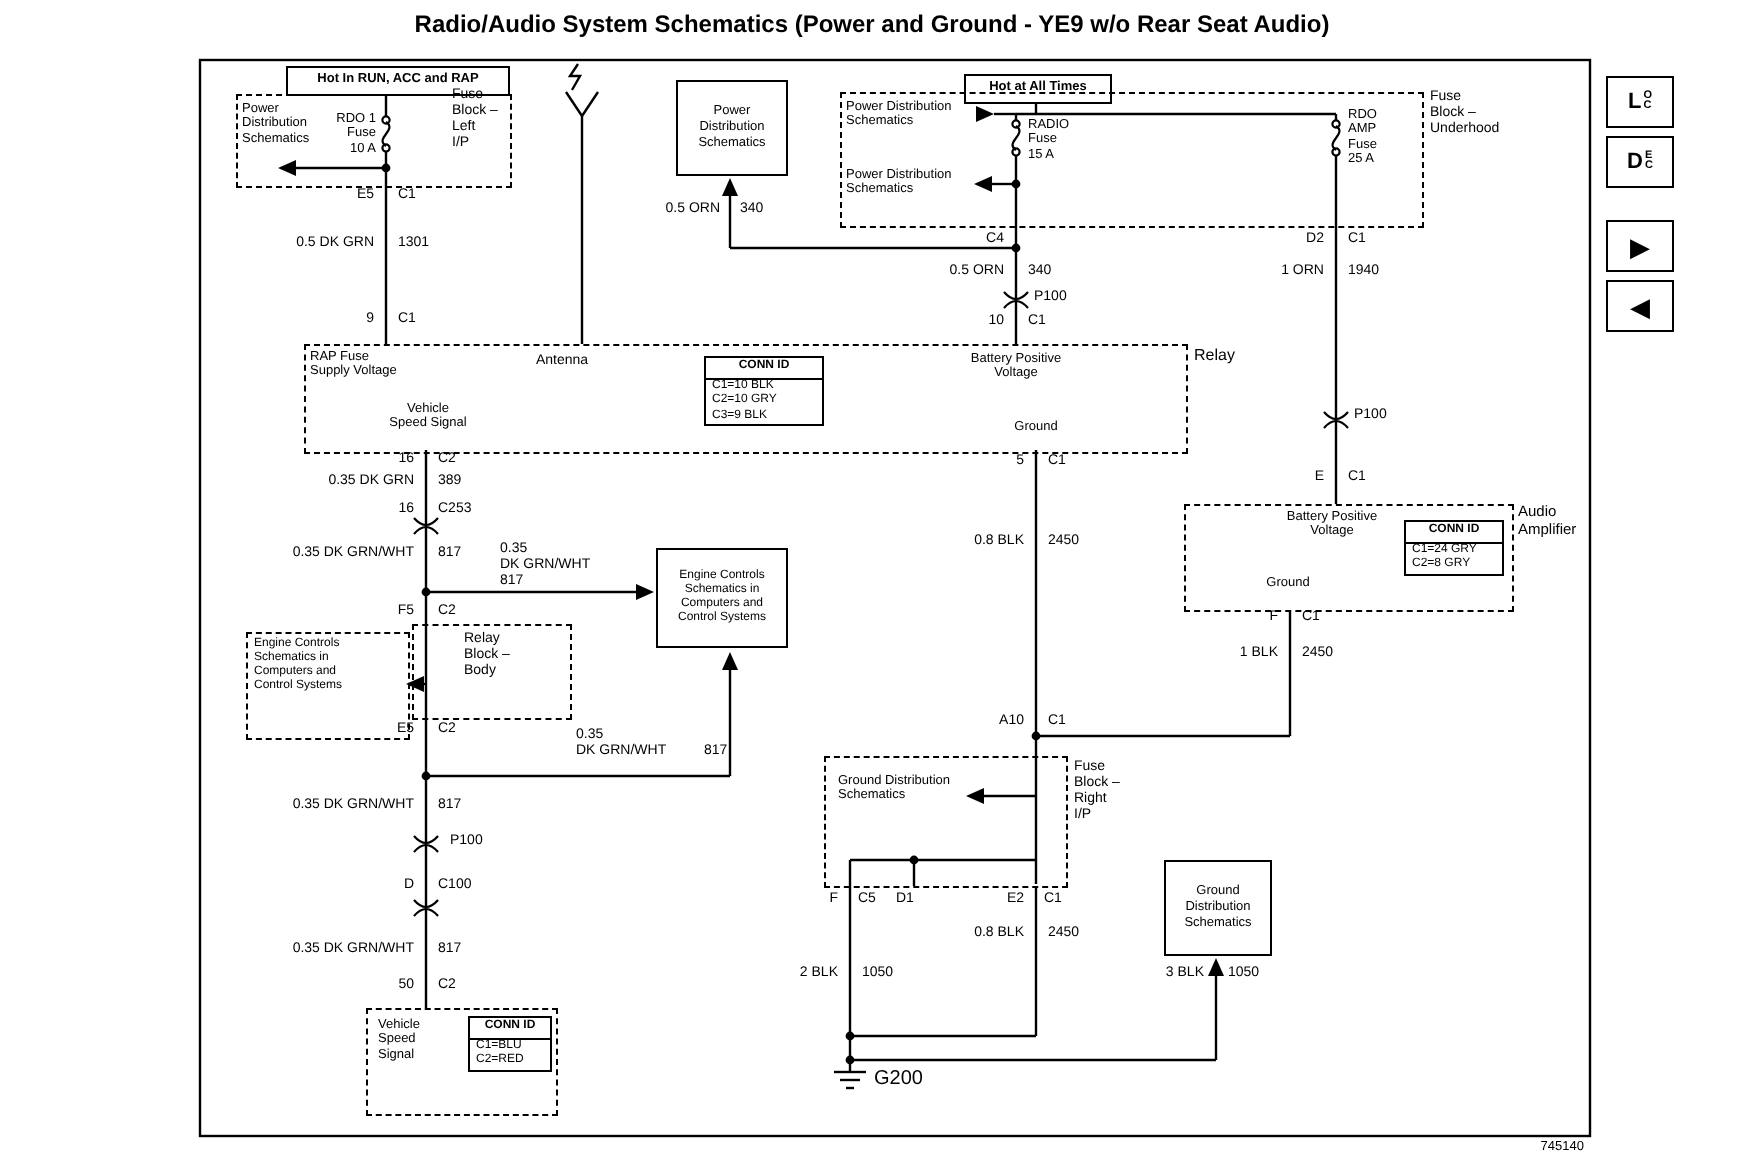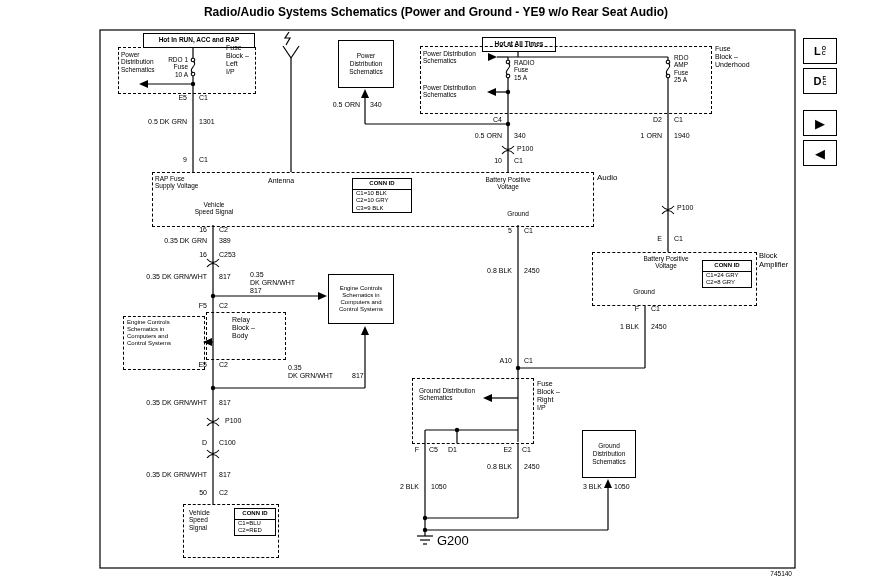--- a/index.html
+++ b/index.html
@@ -26,21 +26,21 @@
   .navbox .big{font-size:11px;font-weight:bold;}
   .navbox .mini{display:flex;flex-direction:column;font-size:5.5px;line-height:1;margin-left:1px;font-weight:bold;}
   .navbox .arrow{font-size:13px;line-height:1;}
   .fig{position:absolute;font-size:6.5px;}
 </style>
 </head>
 <body>
 
 <div class="page">
 
-  <div class="title">Radio/Audio Systems Schematics (Power and Ground - YE9 w/o Rear Seat Audio)</div>
+  <div class="title">Radio/Audio System Schematics (Power and Ground - YE9 w/o Rear Seat Audio)</div>
 
   <svg class="layer" width="872" height="586" viewBox="0 0 872 586">
     <g stroke="#000" stroke-width="1.2" fill="none">
       <rect x="100" y="30" width="695" height="538"></rect>
 
       <line x1="193" y1="48" x2="193" y2="58"></line>
       <line x1="193" y1="76" x2="193" y2="172"></line>
       <line x1="148" y1="84" x2="193" y2="84"></line>
 
       <line x1="291" y1="58" x2="291" y2="172"></line>
@@ -232,39 +232,39 @@
     <div class="hdr">CONN ID</div>
     <div class="row">C1=10 BLK</div>
     <div class="row">C2=10 GRY</div>
     <div class="row">C3=9 BLK</div>
   </div>
   <div class="lbl c" style="left:476px;top:176px;width:64px;font-size:6.5px;">Battery Positive
 Voltage</div>
   <div class="lbl c" style="left:190px;top:201px;width:48px;font-size:6.5px;">Vehicle
 Speed Signal</div>
   <div class="lbl c" style="left:494px;top:210px;width:48px;font-size:6.5px;">Ground</div>
-  <div class="lbl" style="left:597px;top:173px;width:40px;font-size:8px;">Audio</div>
+  <div class="lbl" style="left:597px;top:173px;width:40px;font-size:8px;">Relay</div>
 
   <div class="lbl r" style="left:480px;top:227px;width:32px;">5</div>
   <div class="lbl" style="left:524px;top:227px;width:30px;">C1</div>
   <div class="lbl r" style="left:468px;top:267px;width:44px;">0.8 BLK</div>
   <div class="lbl" style="left:524px;top:267px;width:34px;">2450</div>
   <div class="lbl r" style="left:478px;top:357px;width:34px;">A10</div>
   <div class="lbl" style="left:524px;top:357px;width:30px;">C1</div>
 
   <div class="dbox" style="left:592px;top:252px;width:163px;height:52px;"></div>
   <div class="lbl c" style="left:634px;top:255px;width:64px;font-size:6.5px;">Battery Positive
 Voltage</div>
   <div class="connid" style="left:702px;top:260px;width:48px;">
     <div class="hdr">CONN ID</div>
     <div class="row">C1=24 GRY</div>
     <div class="row">C2=8 GRY</div>
   </div>
   <div class="lbl c" style="left:621px;top:288px;width:46px;font-size:6.5px;">Ground</div>
-  <div class="lbl" style="left:759px;top:252px;width:40px;font-size:7.5px;">Block
+  <div class="lbl" style="left:759px;top:252px;width:40px;font-size:7.5px;">Audio
 Amplifier</div>
   <div class="lbl r" style="left:607px;top:305px;width:32px;">F</div>
   <div class="lbl" style="left:651px;top:305px;width:30px;">C1</div>
   <div class="lbl r" style="left:603px;top:323px;width:36px;">1 BLK</div>
   <div class="lbl" style="left:651px;top:323px;width:34px;">2450</div>
 
   <div class="dbox" style="left:412px;top:378px;width:120px;height:64px;"></div>
   <div class="lbl" style="left:419px;top:387px;width:62px;font-size:6.5px;">Ground Distribution
 Schematics</div>
   <div class="lbl" style="left:537px;top:380px;width:36px;">Fuse
@@ -281,21 +281,21 @@
   <div class="lbl r" style="left:387px;top:483px;width:32px;">2 BLK</div>
   <div class="lbl" style="left:431px;top:483px;width:30px;">1050</div>
 
   <div class="sbox" style="left:582px;top:430px;width:52px;height:46px;">
     <div class="lbl2">Ground
 Distribution
 Schematics</div>
   </div>
   <div class="lbl r" style="left:570px;top:483px;width:32px;">3 BLK</div>
   <div class="lbl" style="left:614px;top:483px;width:30px;">1050</div>
-  <div class="lbl" style="left:437px;top:534px;width:36px;font-size:13px;">G200</div>
+  <div class="lbl" style="left:437px;top:534px;width:36px;font-size:10px;">G200</div>
 
   <div class="lbl r" style="left:175px;top:226px;width:32px;">16</div>
   <div class="lbl" style="left:219px;top:226px;width:30px;">C2</div>
   <div class="lbl r" style="left:135px;top:237px;width:72px;">0.35 DK GRN</div>
   <div class="lbl" style="left:219px;top:237px;width:30px;">389</div>
   <div class="lbl r" style="left:175px;top:251px;width:32px;">16</div>
   <div class="lbl" style="left:219px;top:251px;width:34px;">C253</div>
   <div class="lbl r" style="left:115px;top:273px;width:92px;">0.35 DK GR​N/WHT</div>
   <div class="lbl" style="left:219px;top:273px;width:30px;">817</div>
   <div class="lbl" style="left:250px;top:271px;width:40px;">0.35</div>

